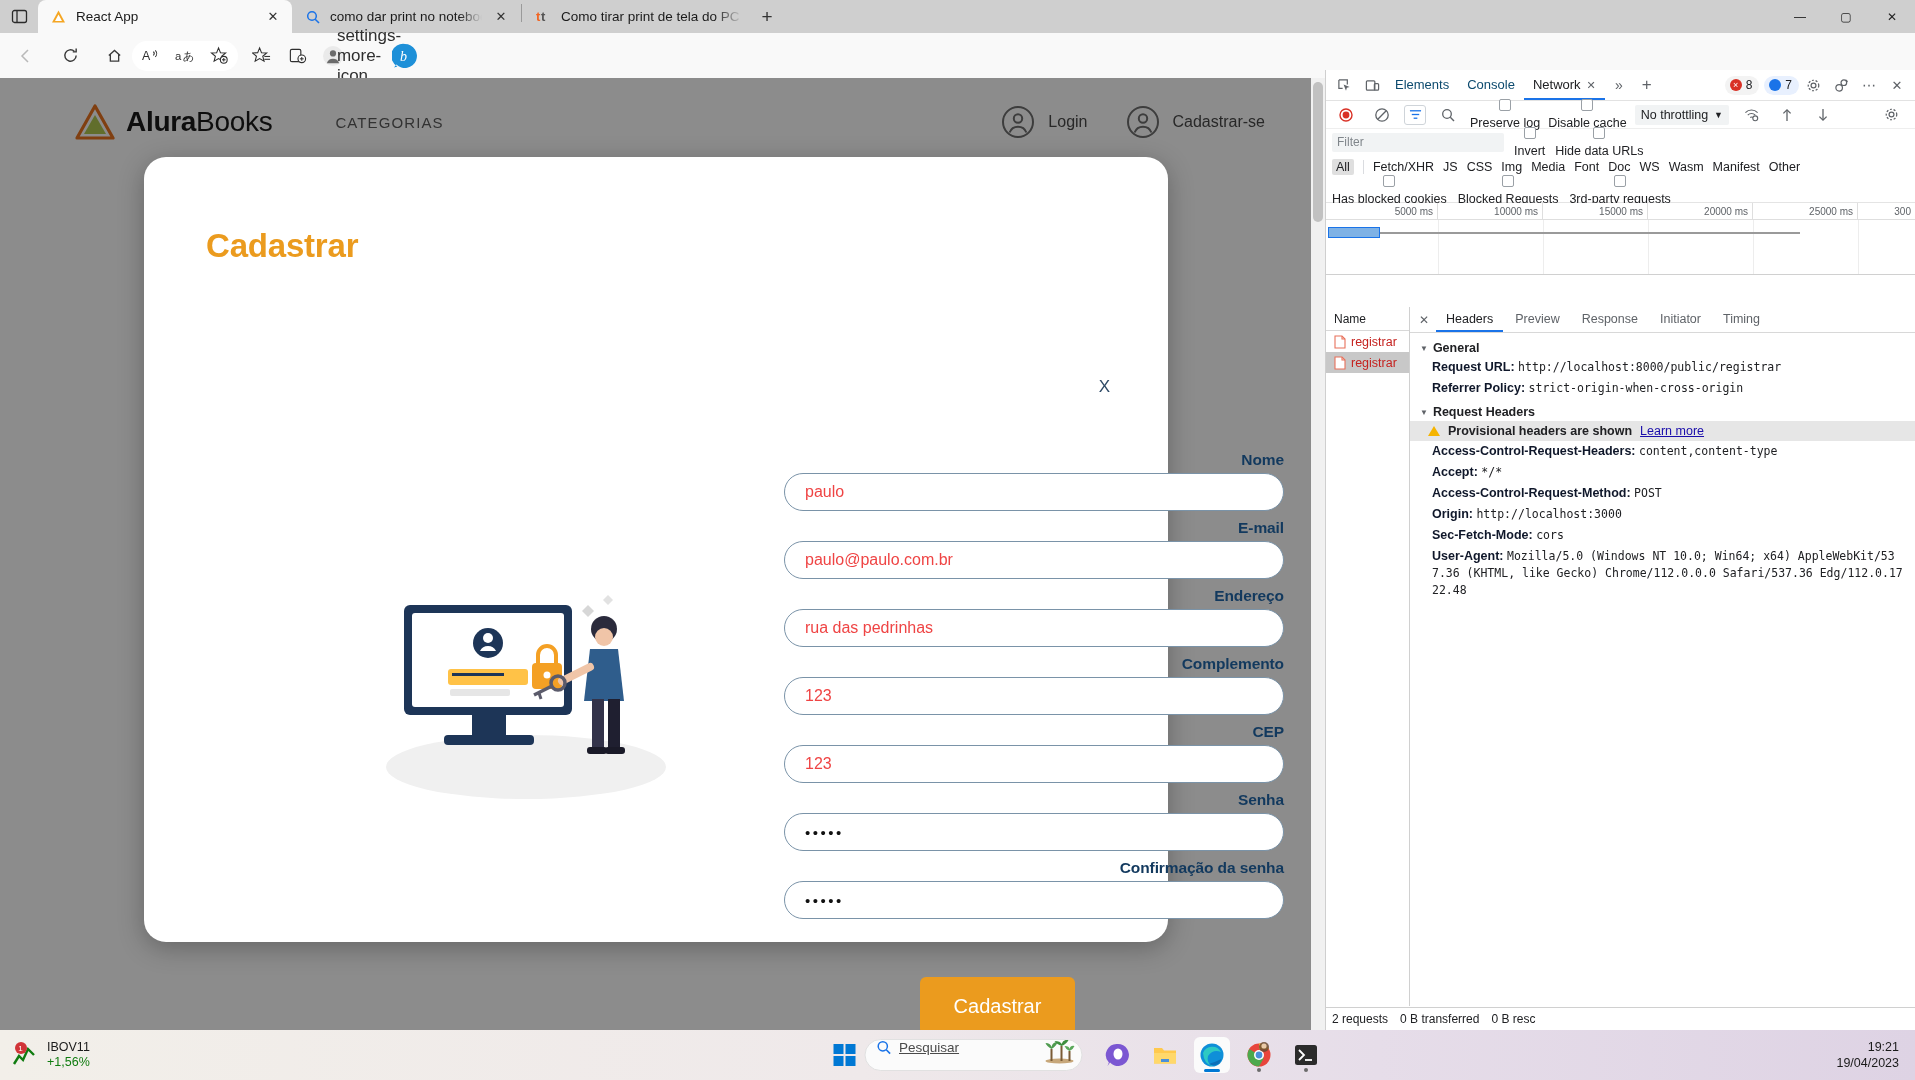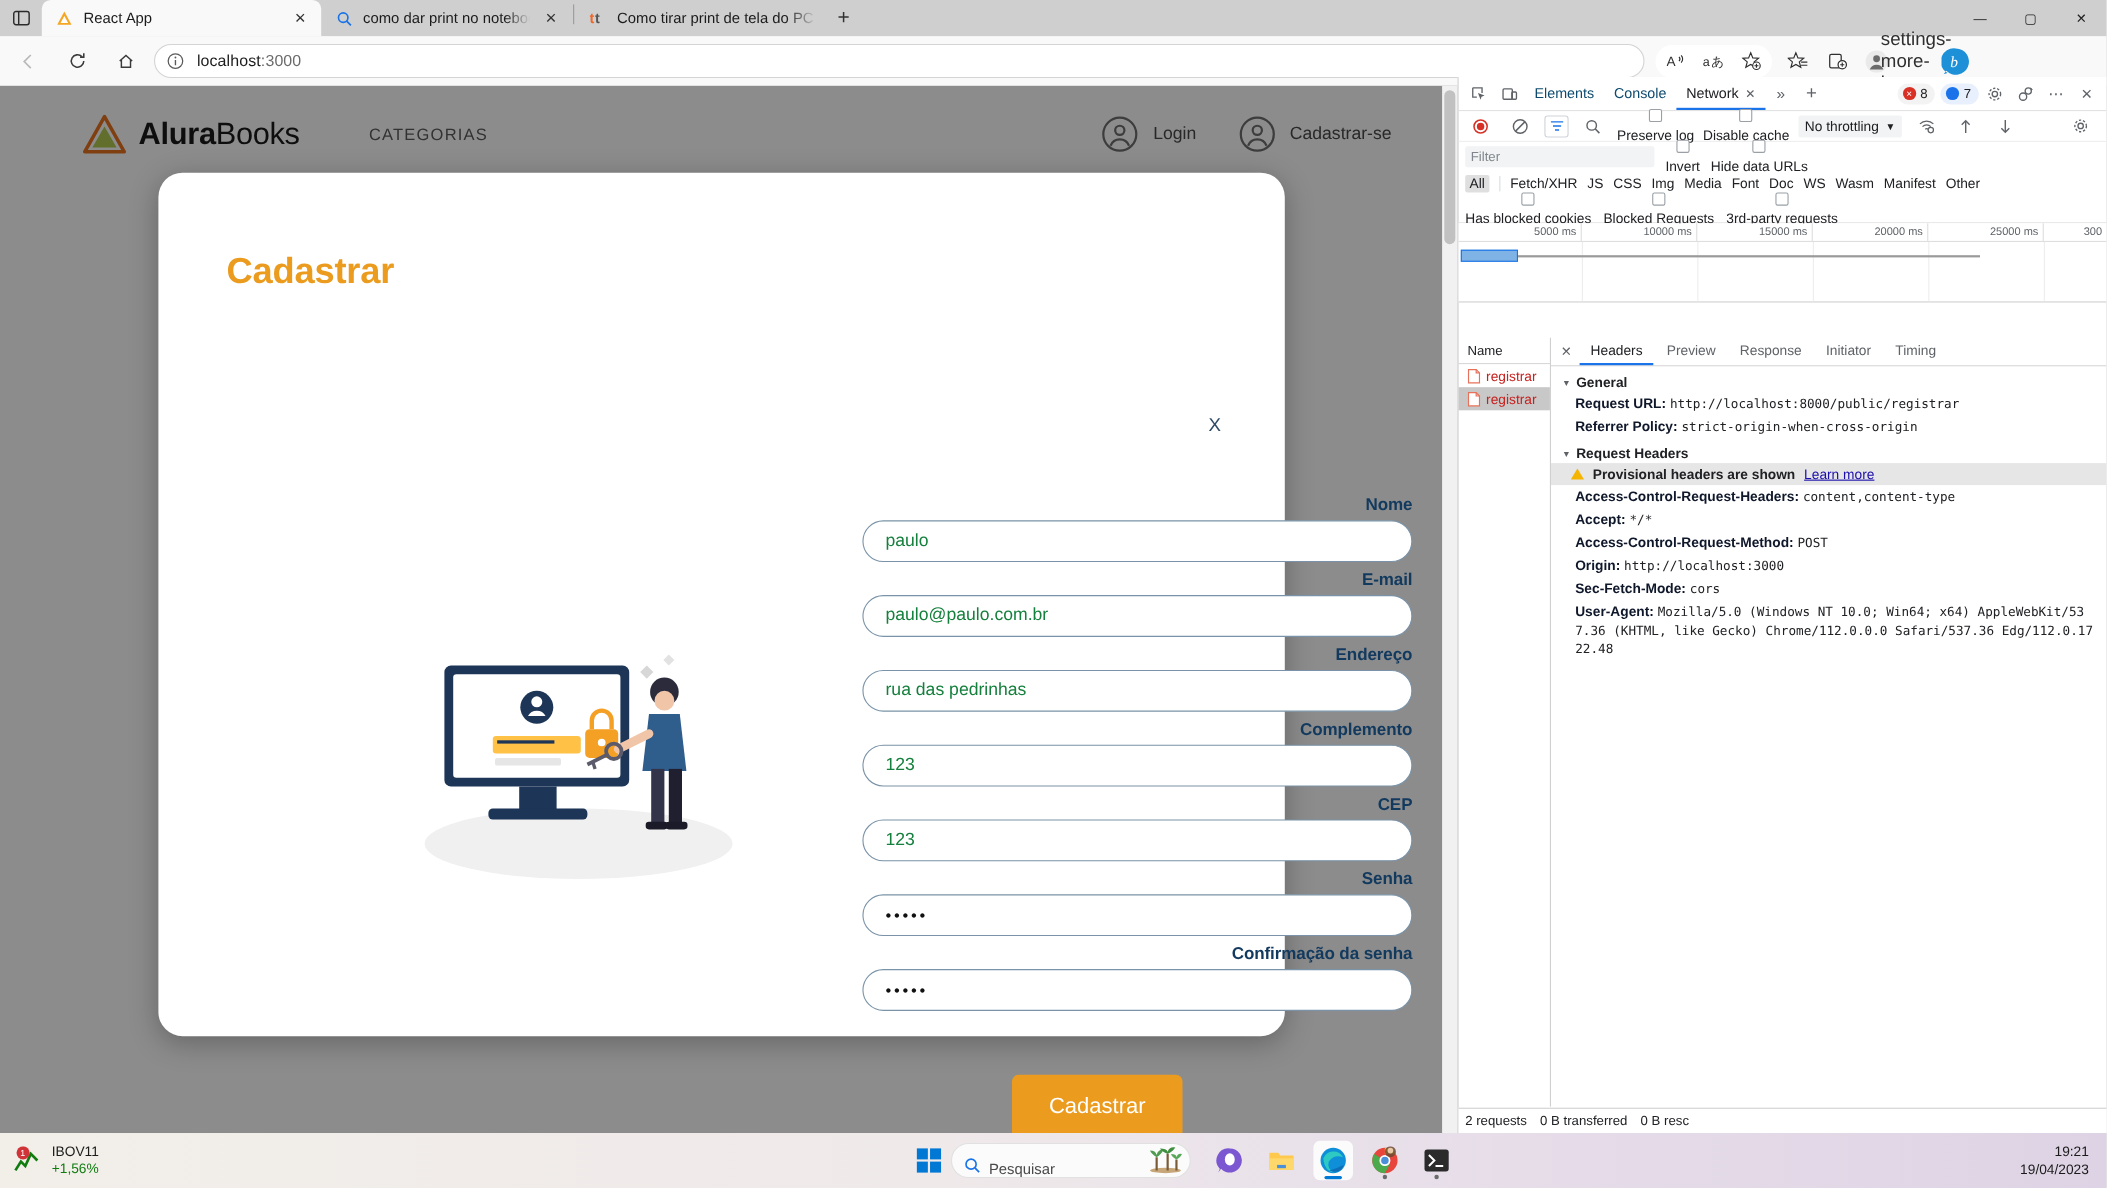--- a/index.html
+++ b/index.html
@@ -137,21 +137,21 @@
   .modal-illu { position: absolute; left: 232px; top: 430px; width: 300px; height: 215px; }
 
   .form { position: absolute; left: 640px; top: 294px; width: 500px; text-align: right; }
   .field-label {
     font-size: 15.5px; font-weight: 700; color: #12395e;
     margin: 0 0 4px 12px; letter-spacing: -0.1px;
   }
   .field-input {
     width: 500px; height: 38px; border: 1px solid #7a93a8; border-radius: 20px;
     display: flex; align-items: center; padding: 0 20px;
-    font-size: 16px; color: #15803d; background: #fff; margin-bottom: 8px;
+    font-size: 16px; color: #ef4444; background: #fff; margin-bottom: 8px;
   }
   .field-input.pw { letter-spacing: 2.5px; font-size: 15px; color: #111; }
   .btn-submit {
     position: absolute; left: 776px; top: 820px;
     width: 155px; height: 58px; border-radius: 6px;
     background: #eb9b1e; color: #ffffff; font-size: 20px;
     display: flex; align-items: center; justify-content: center;
     border: none;
   }
 
@@ -235,22 +235,22 @@
     display: flex; align-items: center;
   }
   .tb-widget { display: flex; align-items: center; gap: 9px; margin-left: 12px; }
   .tb-widget .wtext { font-size: 12.5px; line-height: 15px; color: #1b1b1b; }
   .tb-widget .wtext .pct { color: #107c10; }
   .tb-center { position: absolute; left: 50%; transform: translateX(-50%); display: flex; align-items: center; gap: 9px; }
   .win-logo { width: 22px; height: 22px; display: grid; grid-template-columns: 10px 10px; grid-template-rows: 10px 10px; gap: 2px; }
   .win-logo i { background: #0078d4; display: block; }
   .search-pill {
     width: 218px; height: 32px; background: #fbfbfb; border: 1px solid #e1e1e1; border-radius: 17px;
-    display: flex; align-items: flex-end; gap: 8px; padding: 0 6px 0 11px;
-    font-size: 13.5px; color: #4a4a4a;
+    display: flex; align-items: flex-start; gap: 8px; padding: 0 6px 0 11px;
+    font-size: 13.5px; color: #4a4a4a; text-decoration: underline;
   }
   .tb-apps { position: absolute; left: 50%; margin-left: 142px; display: flex; align-items: center; gap: 11px; }
   .tb-app { width: 36px; height: 36px; position: relative; display: flex; align-items: center; justify-content: center; border-radius: 6px; }
   .tb-app.active { background: #fbfbfb; }
   .tb-app .running { position: absolute; bottom: 1px; left: 50%; transform: translateX(-50%); width: 4px; height: 4px; border-radius: 50%; background: #6b6b6b; }
   .tb-app.active .running { width: 16px; height: 3px; border-radius: 2px; background: #0078d4; }
   .clock {
     position: absolute; right: 16px; text-align: right; font-size: 12.5px; line-height: 16px; color: #1b1b1b;
   }
 </style>
@@ -323,30 +323,20 @@
             <path d="M15 9a6 6 0 1 1-1.8-4.3" fill="none" stroke="currentColor" stroke-width="1.5"></path>
             <path d="M15 1.6 L15 5.2 L11.4 5.2" fill="none" stroke="currentColor" stroke-width="1.5"></path>
           </svg>
       </div>
       <div class="navbtn">
         <svg width="17" height="17" viewBox="0 0 18 18">
             <path d="M3 9 L9 3.6 L15 9 M4.6 8 L4.6 15 L13.4 15 L13.4 8" fill="none" stroke="currentColor" stroke-width="1.4"></path>
           </svg>
       </div>
 
-      <div class="omnibox">
-        <span class="info-icon">
-          <svg width="17" height="17" viewBox="0 0 18 18">
-              <circle cx="9" cy="9" r="7" fill="none" stroke="#5a5a5a" stroke-width="1.2"></circle>
-              <line x1="9" y1="8" x2="9" y2="13" stroke="#5a5a5a" stroke-width="1.3"></line>
-              <circle cx="9" cy="5.6" r="0.9" fill="#5a5a5a"></circle>
-            </svg>
-        </span>
-        <span class="url"><span>localhost</span><span class="dim">:3000</span></span>
-      </div>
 
       <div class="tb-icons">
         <div class="tb-pill">
           <div class="tb-icon">
             <svg width="19" height="19" viewBox="0 0 20 20">
                 <text x="0" y="15" font-family="Liberation Sans" font-size="13" fill="#2f2f2f">A</text>
                 <path d="M12 6 a3 3 0 0 1 0 4 M14 4.5 a5 5 0 0 1 0 7" fill="none" stroke="#2f2f2f" stroke-width="1.1"></path>
               </svg>
           </div>
           <div class="tb-icon">

